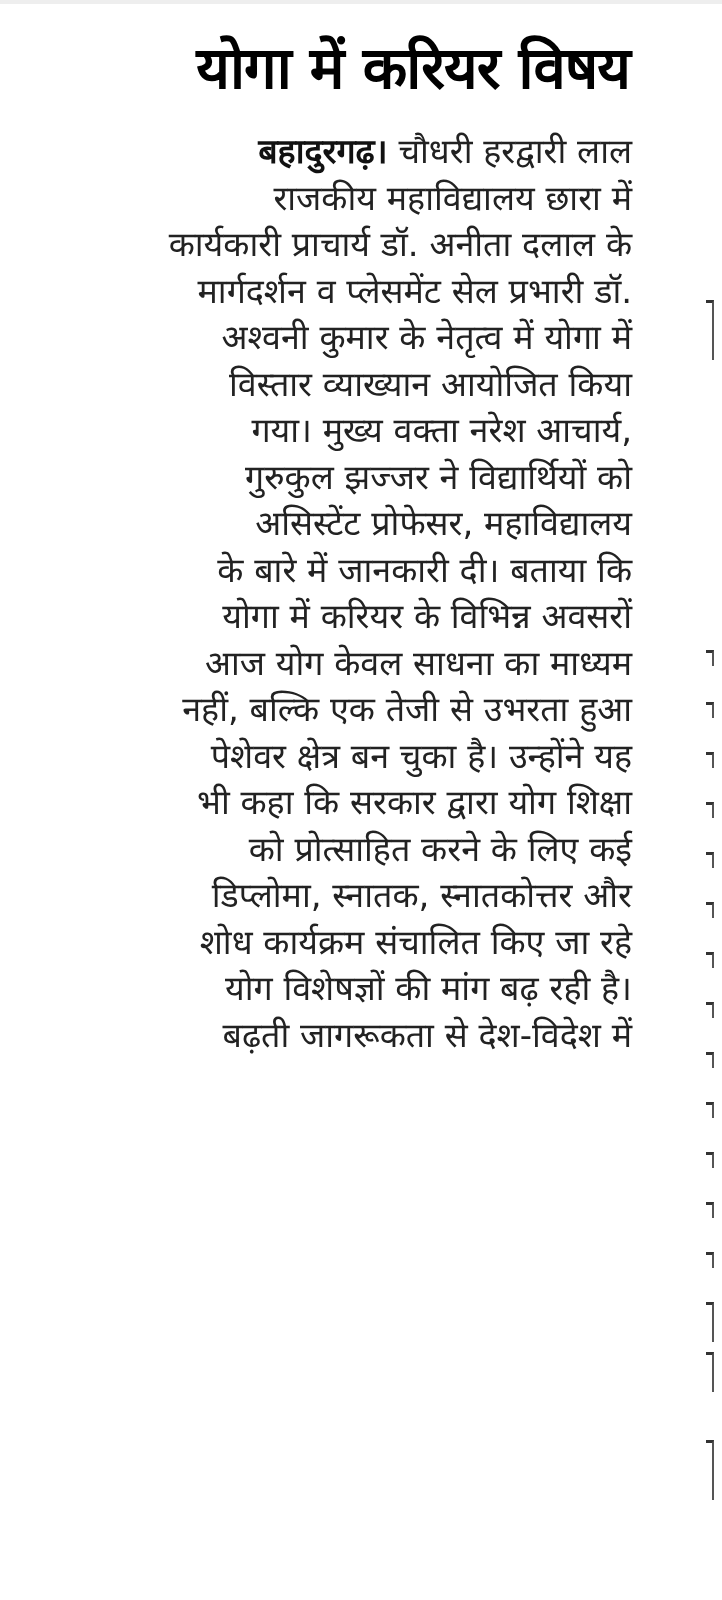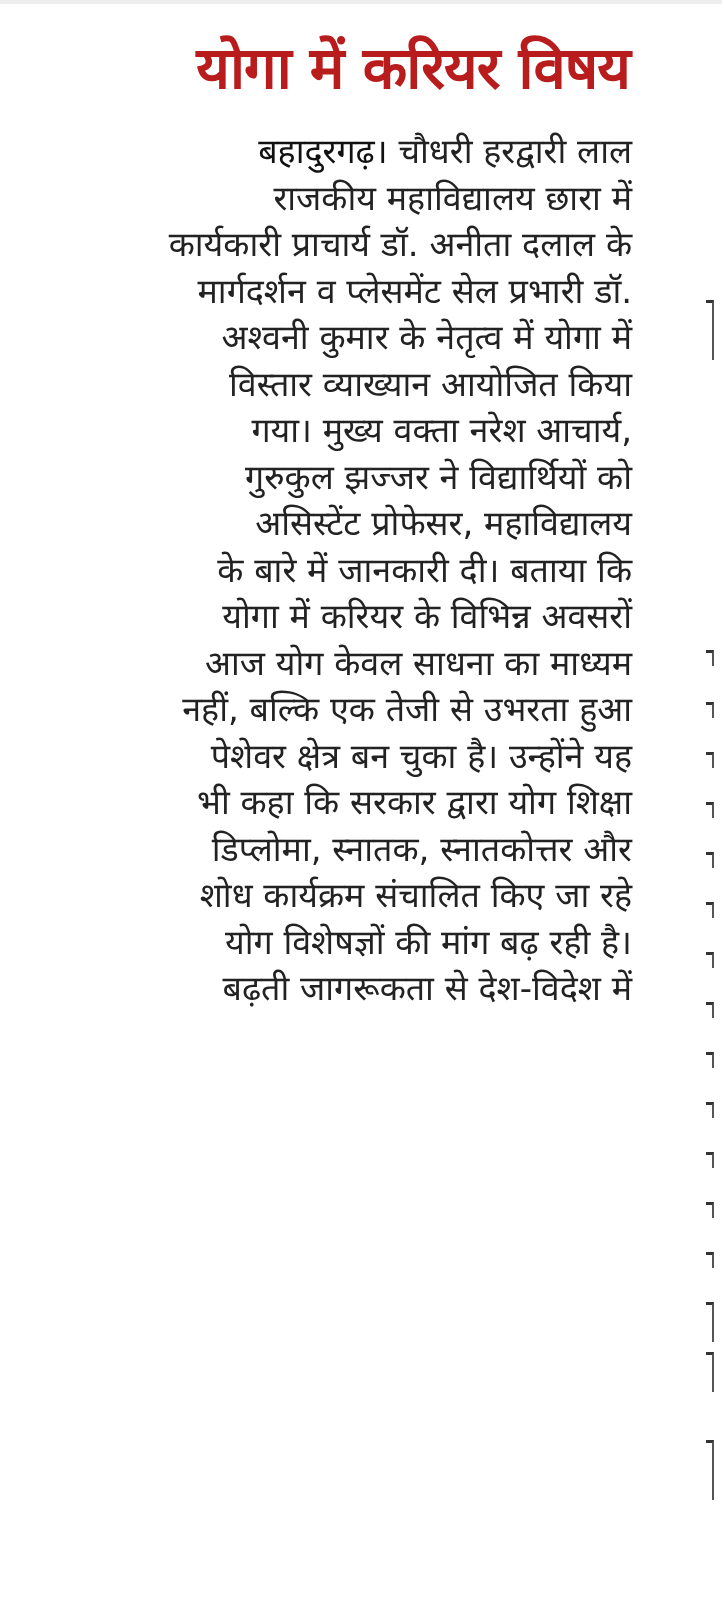--- a/index.html
+++ b/index.html
@@ -25,36 +25,36 @@
       position: absolute;
       left: 40px;
       top: 30px;
       width: 600px;
     }
     .headline {
       text-align: right;
       font-weight: bold;
       font-size: 58px;
       line-height: 76px;
-      color: #b91c1c;
+      color: #000000;
       margin: 0;
       padding-right: 10px;
       letter-spacing: -1px;
     }
     .headline .hl-line { display: block; white-space: nowrap; }
     .body-text {
       margin-top: 22px;
       text-align: right;
       font-size: 34px;
       line-height: 46.5px;
       color: #222222;
       padding-right: 8px;
     }
     .body-text .ln { display: block; white-space: nowrap; }
-    .dateline { font-weight: normal; color: #111111; }
+    .dateline { font-weight: bold; color: #111111; }
     .next-column {
       position: absolute;
       left: 700px;
       top: 290px;
       width: 22px;
       height: 1260px;
     }
     .next-column .frag {
       position: absolute;
       right: 8px;
@@ -84,20 +84,21 @@
     <span class="ln">विस्तार व्याख्यान आयोजित किया</span>
     <span class="ln">गया। मुख्य वक्ता नरेश आचार्य,</span>
     <span class="ln">गुरुकुल झज्जर ने विद्यार्थियों को</span>
     <span class="ln">असिस्टेंट प्रोफेसर, महाविद्यालय</span>
     <span class="ln">के बारे में जानकारी दी। बताया कि</span>
     <span class="ln">योगा में करियर के विभिन्न अवसरों</span>
     <span class="ln">आज योग केवल साधना का माध्यम</span>
     <span class="ln">नहीं, बल्कि एक तेजी से उभरता हुआ</span>
     <span class="ln">पेशेवर क्षेत्र बन चुका है। उन्होंने यह</span>
     <span class="ln">भी कहा कि सरकार द्वारा योग शिक्षा</span>
+    <span class="ln">को प्रोत्साहित करने के लिए कई</span>
     <span class="ln">डिप्लोमा, स्नातक, स्नातकोत्तर और</span>
     <span class="ln">शोध कार्यक्रम संचालित किए जा रहे</span>
     <span class="ln">योग विशेषज्ञों की मांग बढ़ रही है।</span>
     <span class="ln">बढ़ती जागरूकता से देश-विदेश में</span>
   </div>
 </div>
 
 <div class="next-column">
   <div class="frag" style="top:10px;height:60px;"></div>
   <div class="frag" style="top:360px;"></div>

